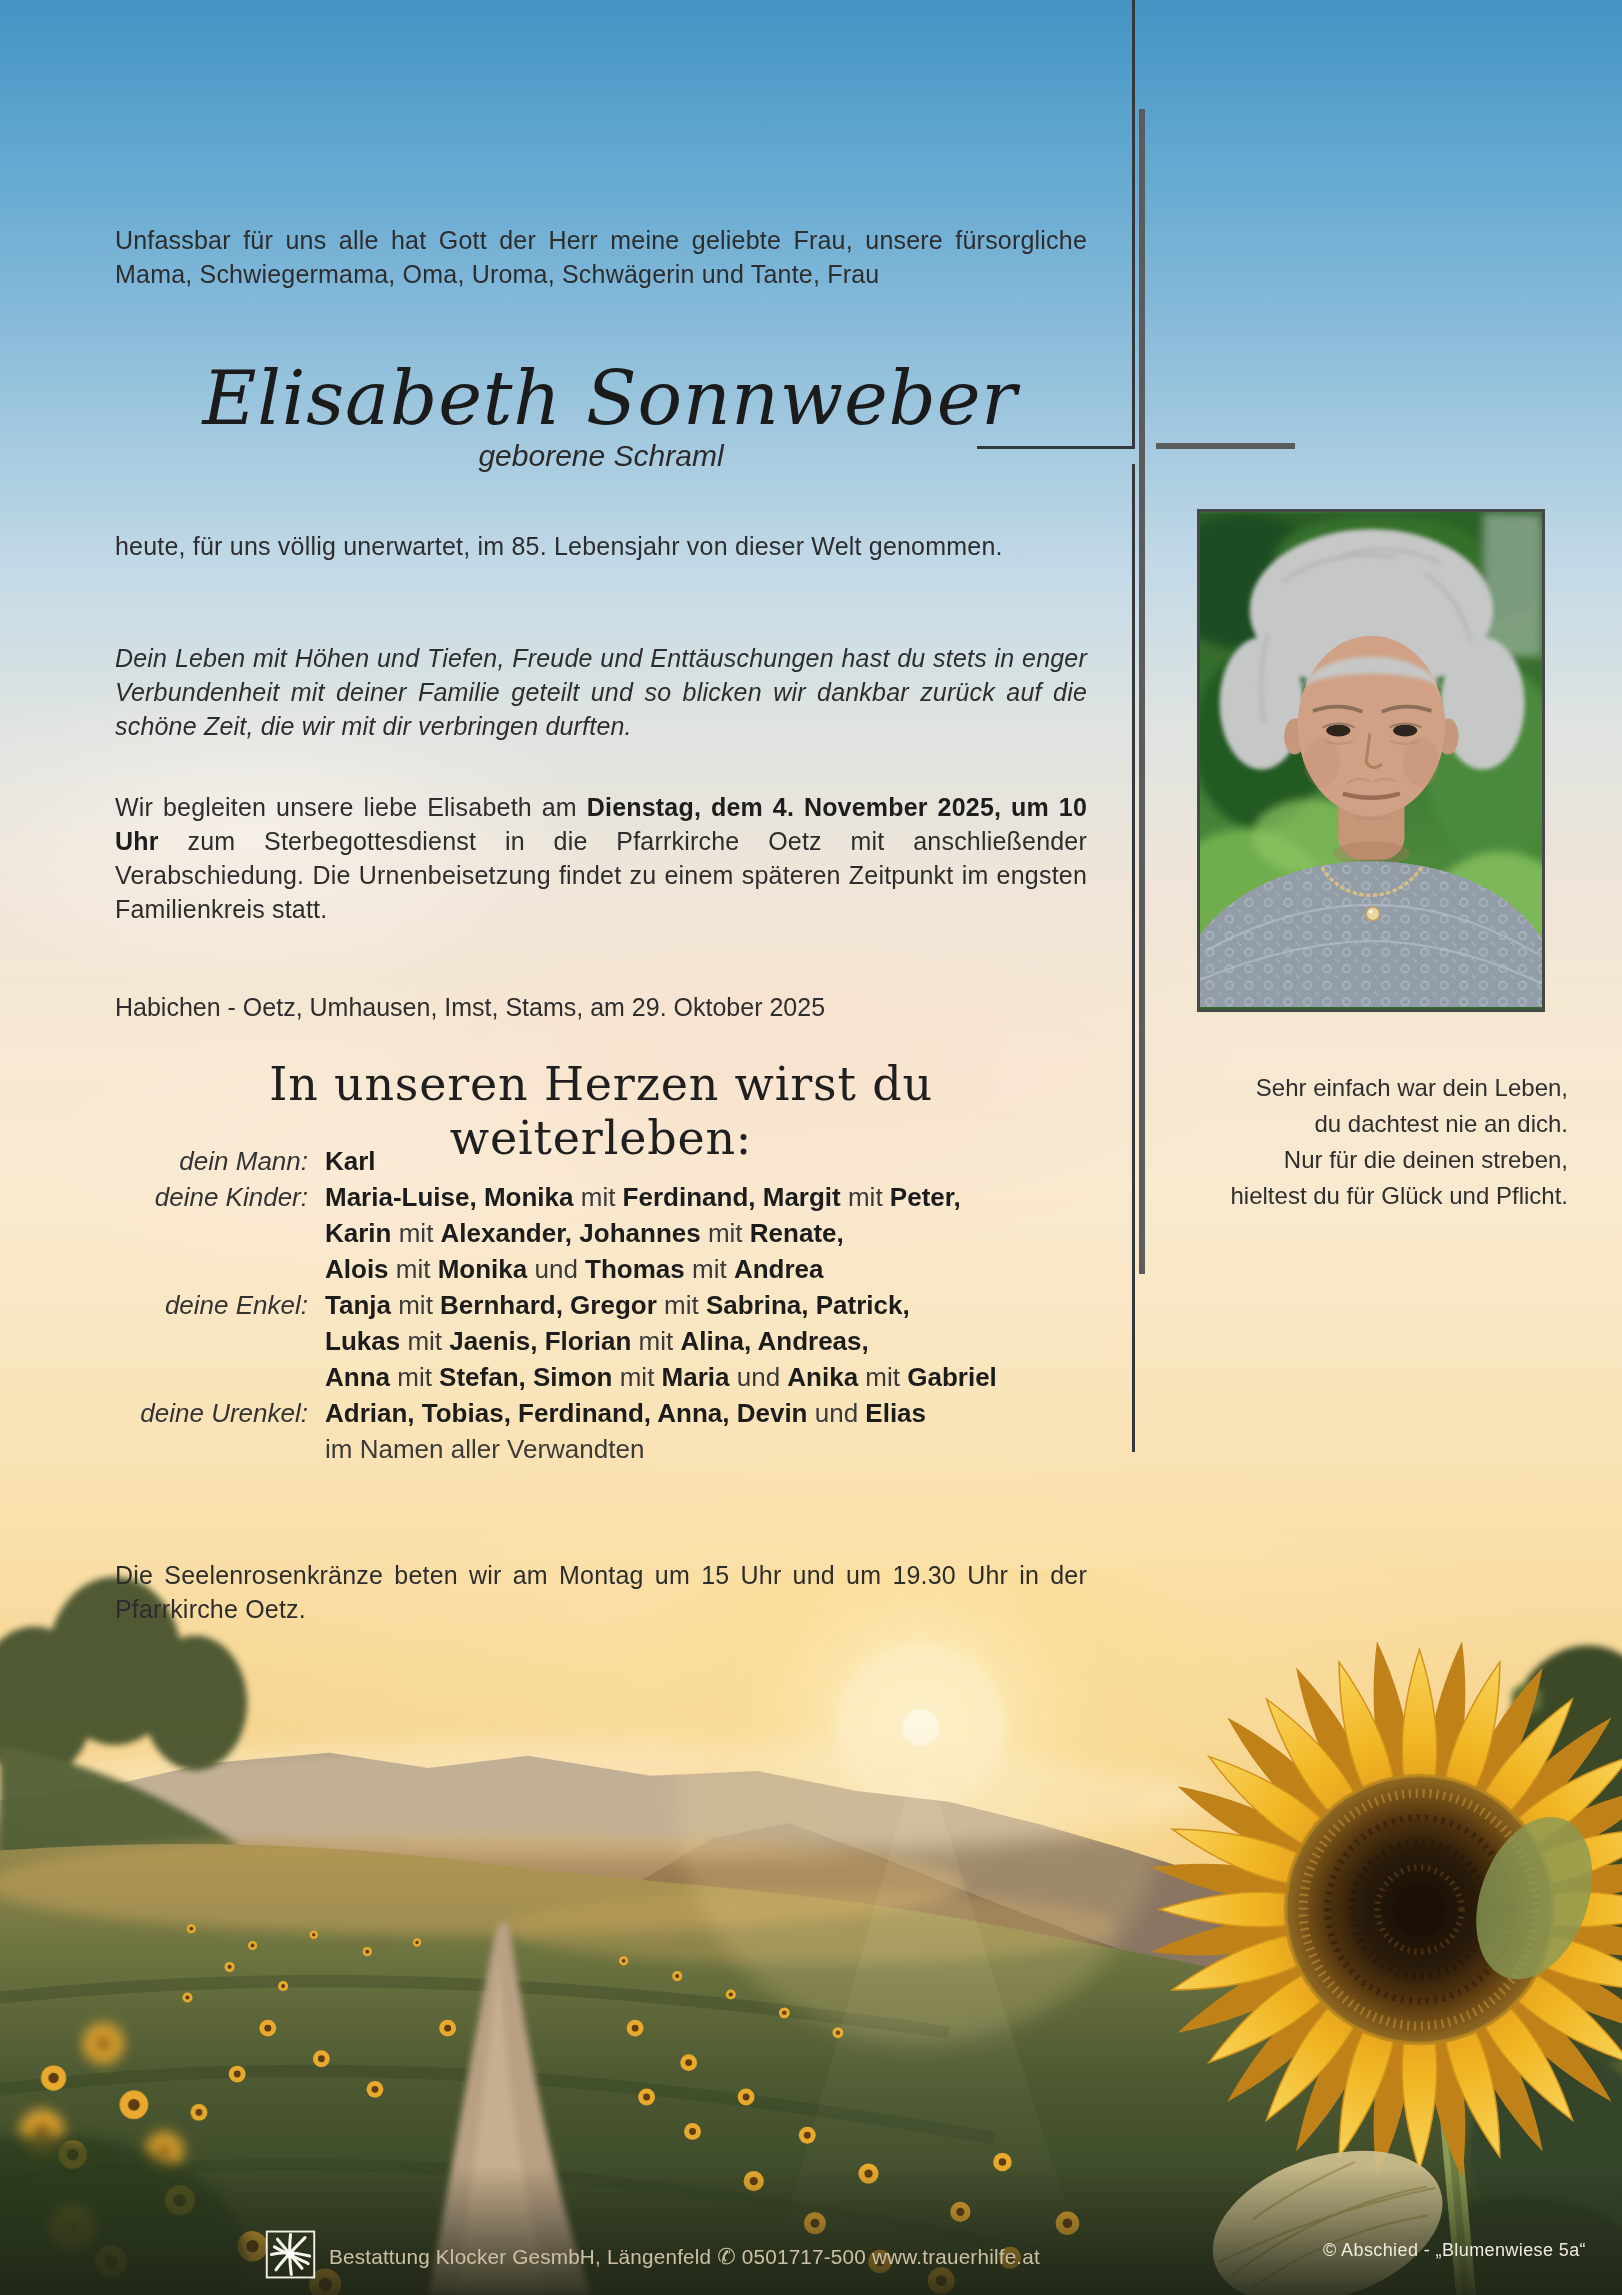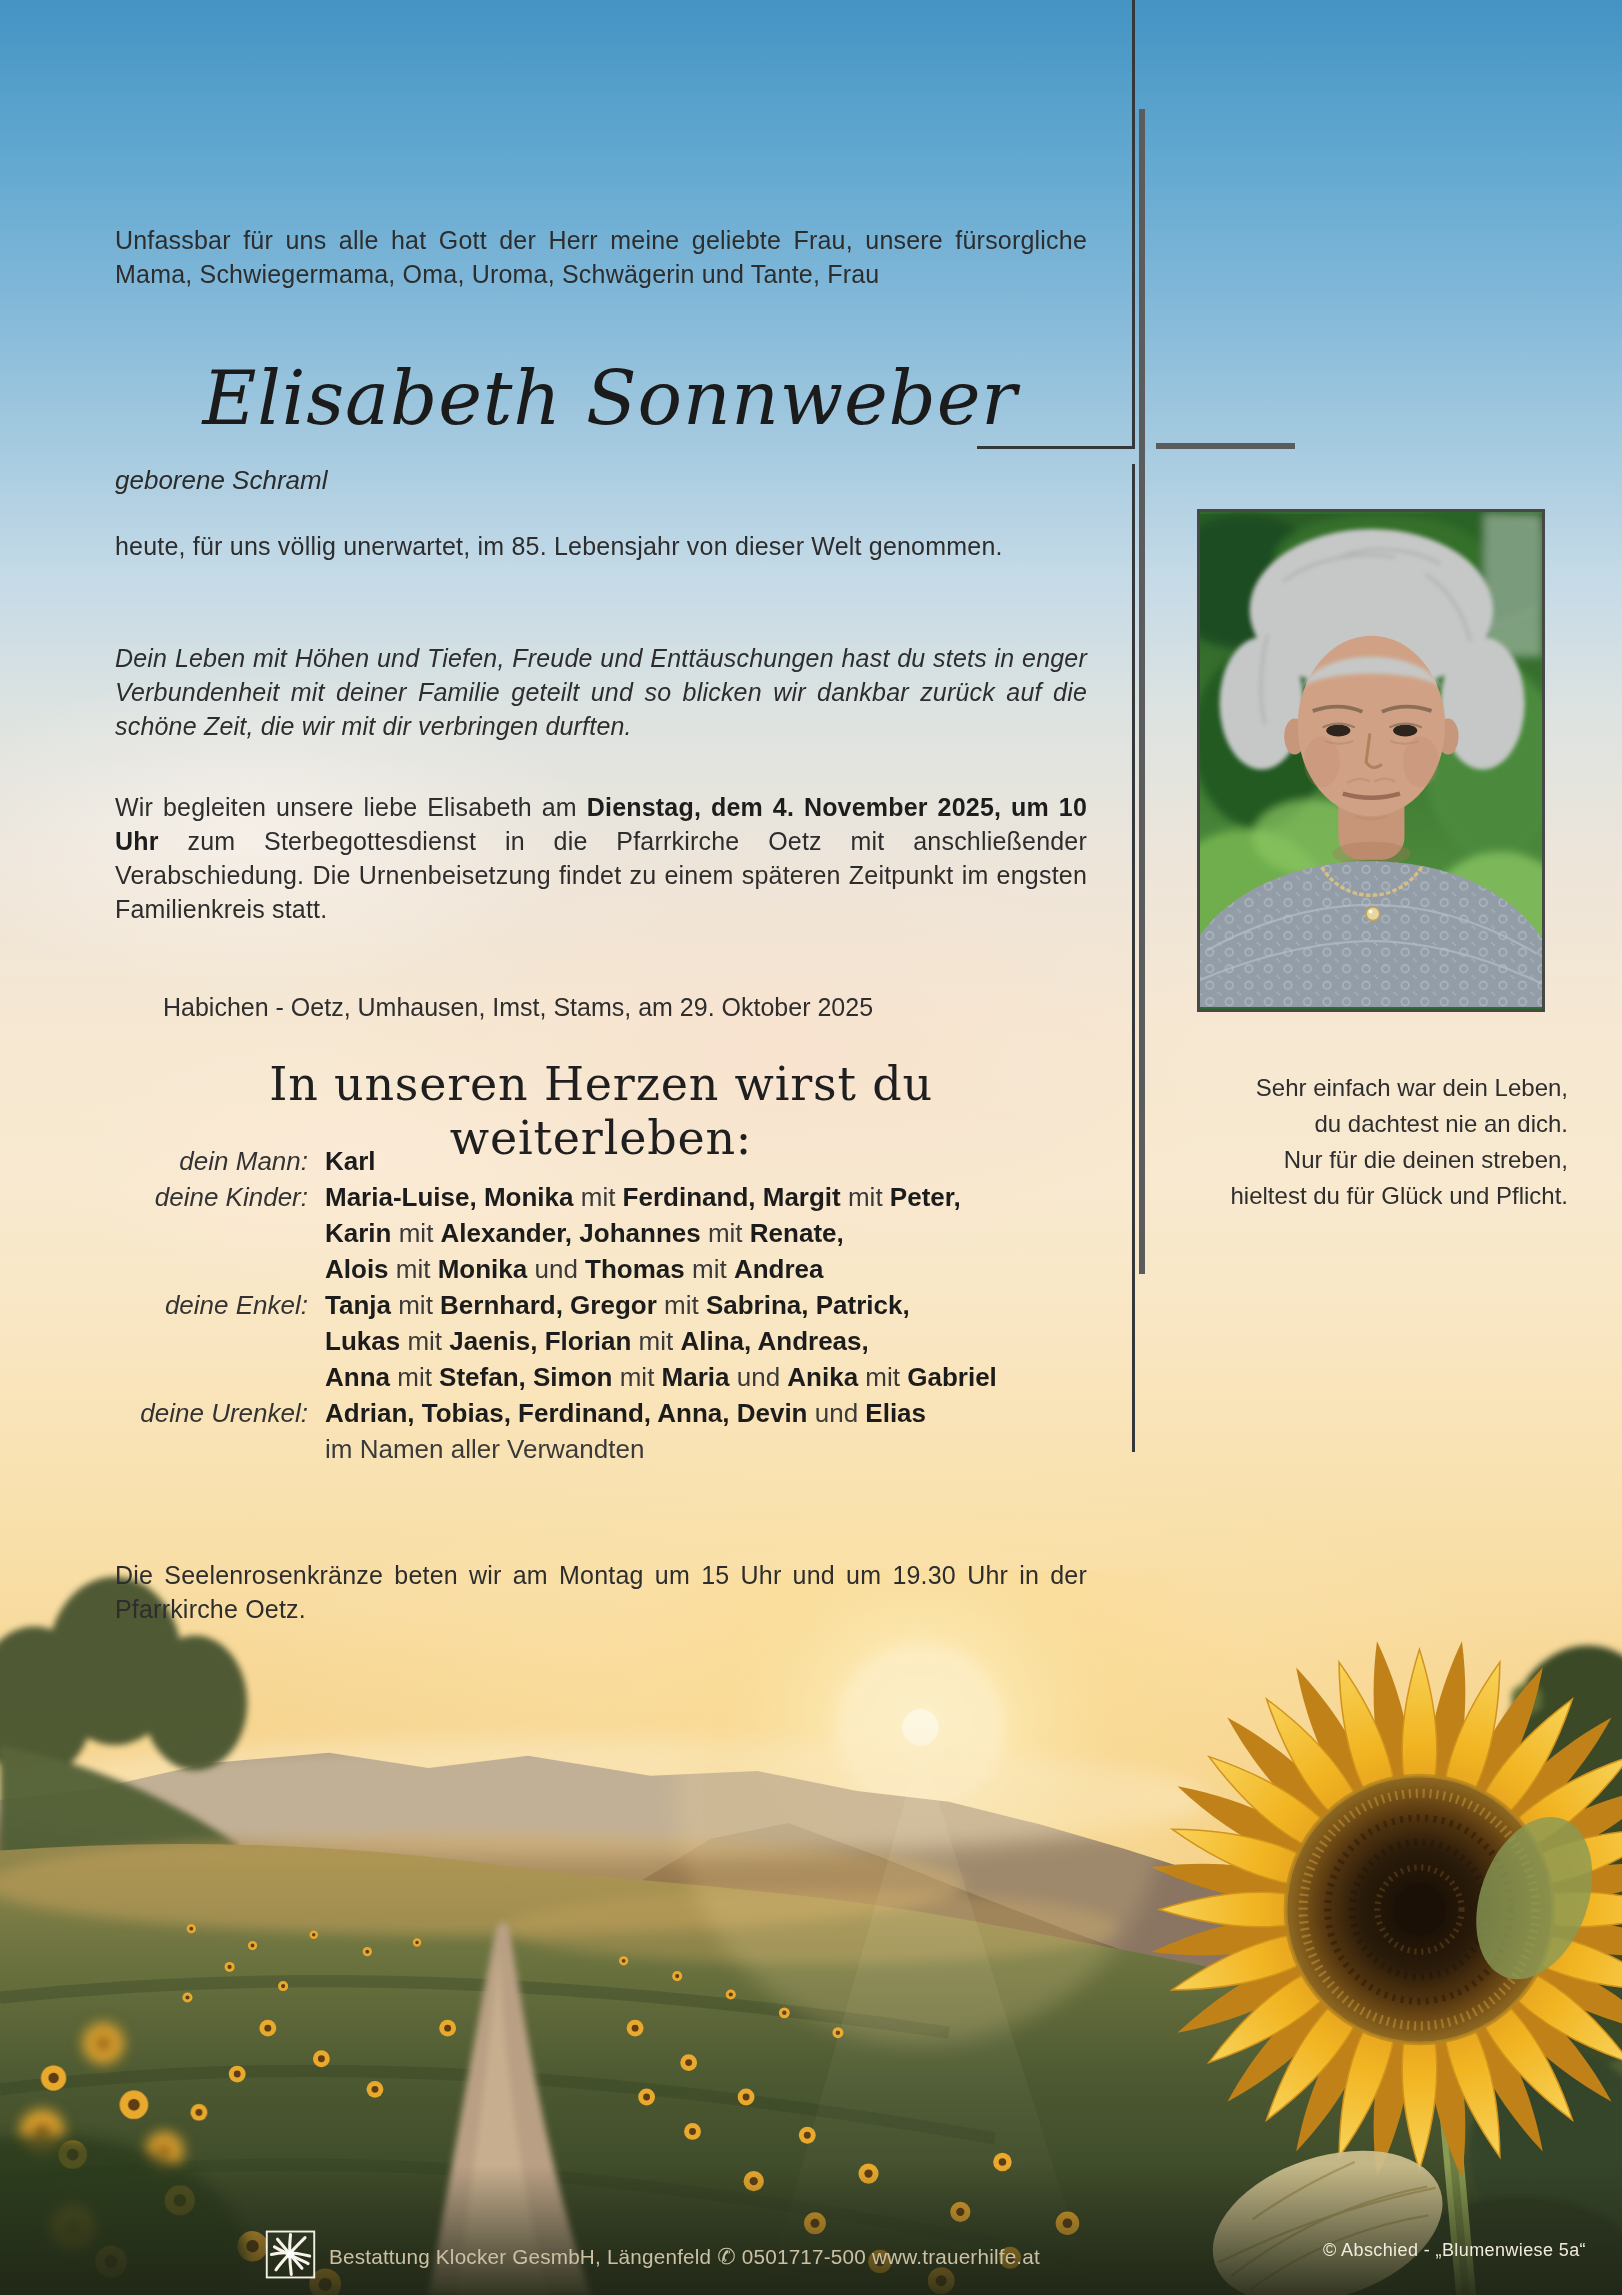--- a/index.html
+++ b/index.html
@@ -33,28 +33,28 @@
   .thick-h{left:1156px;top:443px;width:139px;height:6.1px;}
 
   
   .tb{position:absolute;left:115px;width:972px;margin:0;}
   .para{font-size:25px;line-height:34px;text-align:justify;letter-spacing:0.2px;color:#2d2d2d;}
   .intro{top:223px;}
   .p-passing{top:529px;}
   .p-tribute{top:641px;font-style:italic;}
   .p-service{top:790px;}
   .p-service b, .bold-seg{font-weight:700;color:#1d1d1d;}
-  .places{top:990px;font-size:25px;line-height:34px;text-align:left;margin-left:48px;}
+  .places{top:990px;font-size:25px;line-height:34px;text-align:left;}
   .rosary{top:1558px;}
 
   .name{position:absolute;left:115px;top:343px;width:972px;text-align:center;margin:9px;
     font-family:"DejaVu Serif",serif;font-style:italic;font-weight:400;
     font-size:74px;line-height:1.25;color:#1b1b1b;letter-spacing:0.8px;}
-  .maiden{position:absolute;left:115px;top:465px;width:972px;text-align:left;
-    font-style:italic;font-size:26px;color:#2b2b2b;}
+  .maiden{position:absolute;left:115px;top:439px;width:972px;text-align:center;
+    font-style:italic;font-size:30px;color:#2b2b2b;}
   .script-heading{position:absolute;left:115px;top:1057px;width:972px;text-align:center;
     font-family:"DejaVu Serif",serif;font-size:46px;color:#1f1f1f;letter-spacing:0.8px;}
 
   .family{position:absolute;left:115px;top:1143px;width:987px;font-size:26px;line-height:36px;}
   .family-row{display:flex;}
   .family-label{flex:0 0 193px;width:193px;text-align:right;color:#333;font-style:italic;}
   .family-names{margin-left:17px;white-space:nowrap;}
   .fn-bold{font-weight:700;color:#1c1c1c;}
   .fn-reg{font-weight:400;color:#3a3a3a;}
 

